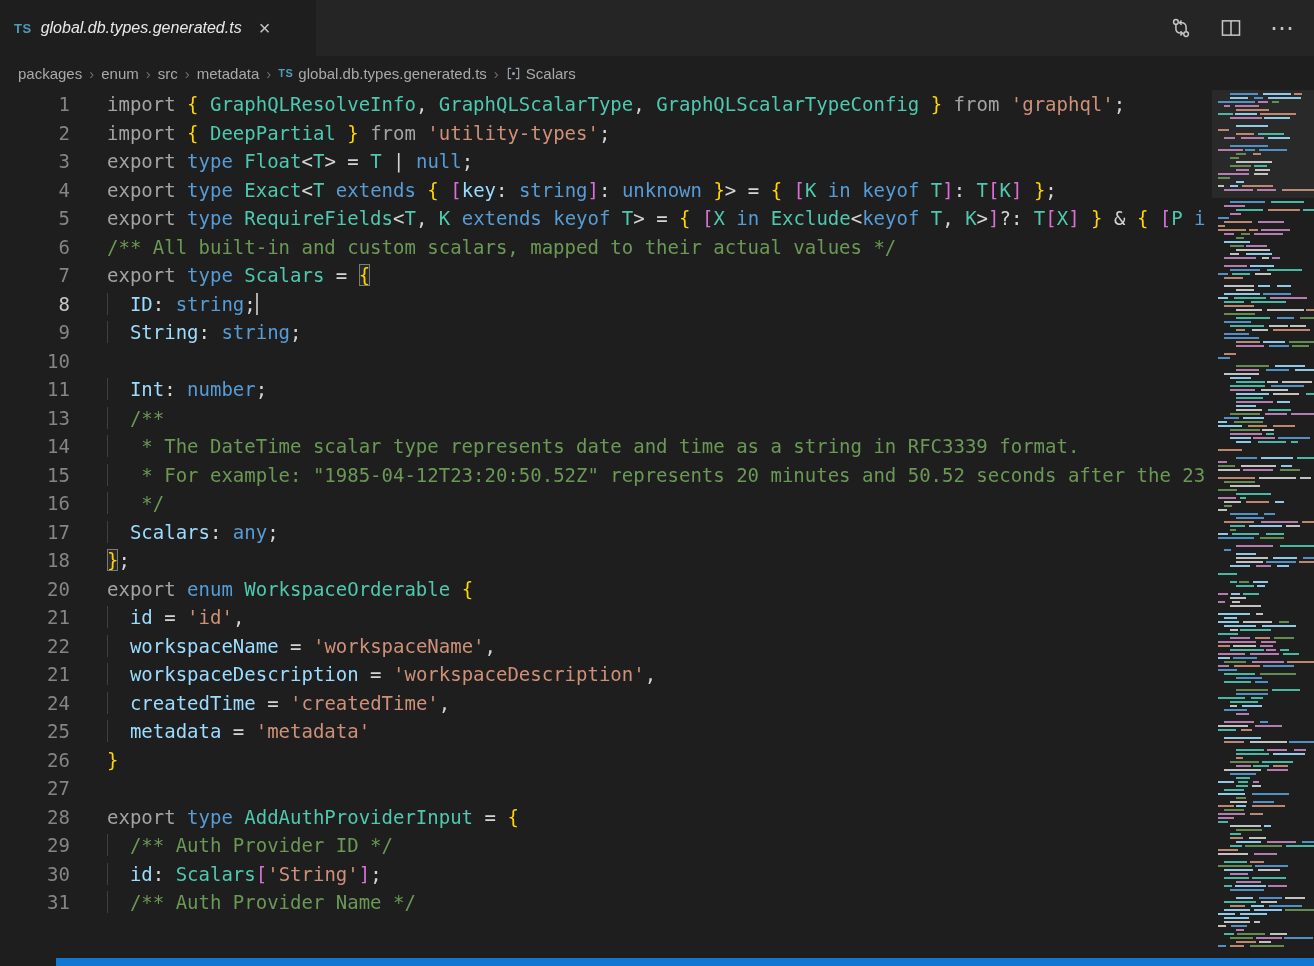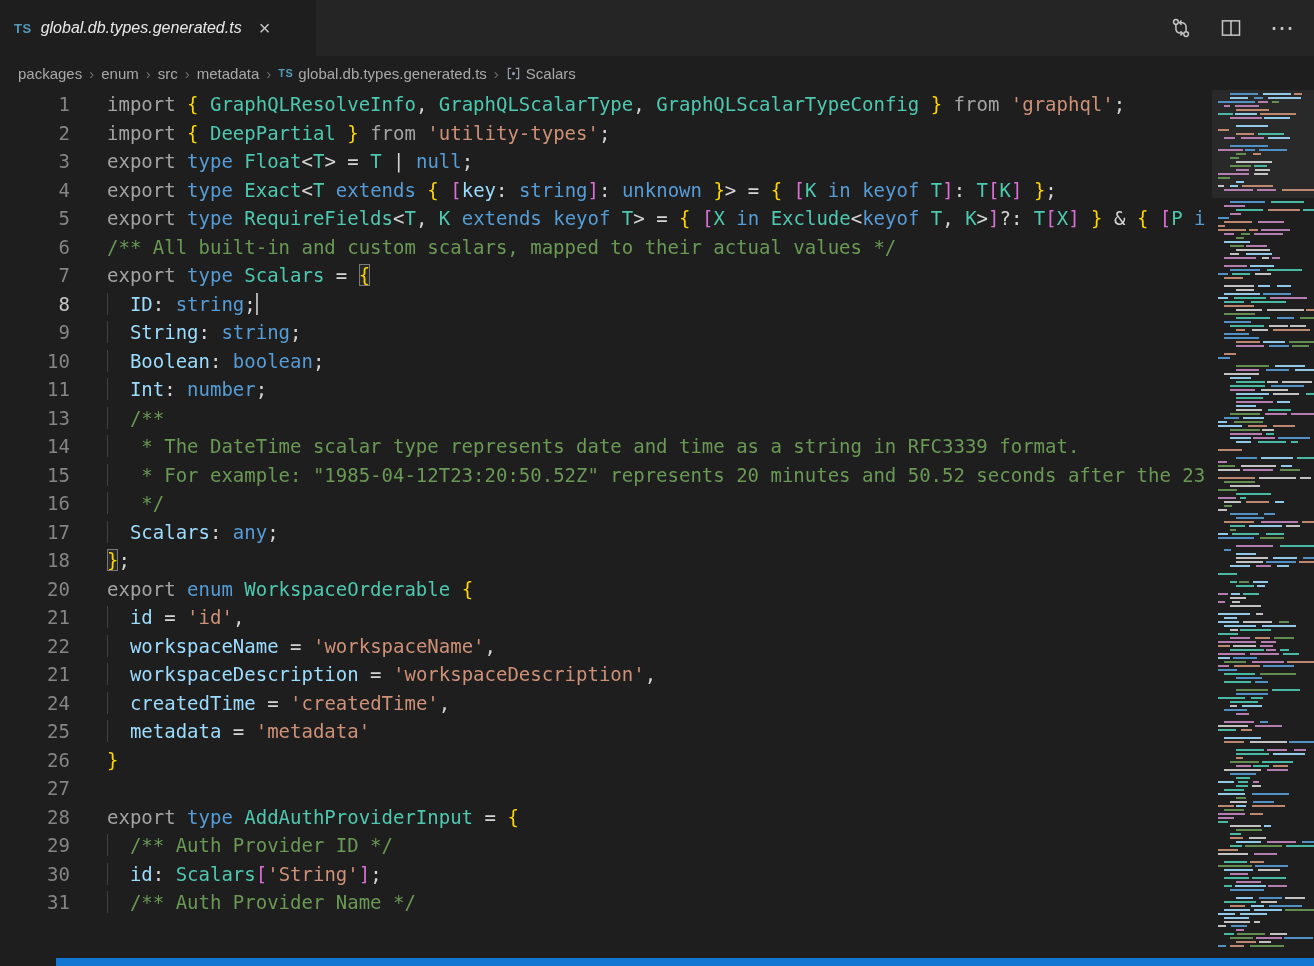--- a/index.html
+++ b/index.html
@@ -145,21 +145,21 @@
   <div class="code" id="code">
       <div class="row"><span class="gutter">1</span><span class="content"><span class="tk kw">import </span><span class="tk b1">{ </span><span class="tk ty">GraphQLResolveInfo</span><span class="tk pn">, </span><span class="tk ty">GraphQLScalarType</span><span class="tk pn">, </span><span class="tk ty">GraphQLScalarTypeConfig </span><span class="tk b1">} </span><span class="tk kw">from </span><span class="tk sr">'graphql'</span><span class="tk pn">;</span></span></div>
       <div class="row"><span class="gutter">2</span><span class="content"><span class="tk kw">import </span><span class="tk b1">{ </span><span class="tk ty">DeepPartial </span><span class="tk b1">} </span><span class="tk kw">from </span><span class="tk sr">'utility-types'</span><span class="tk pn">;</span></span></div>
       <div class="row"><span class="gutter">3</span><span class="content"><span class="tk kw">export </span><span class="tk st">type </span><span class="tk ty">Float</span><span class="tk pn">&lt;</span><span class="tk ty">T</span><span class="tk pn">&gt; = </span><span class="tk ty">T </span><span class="tk pn">| </span><span class="tk st">null</span><span class="tk pn">;</span></span></div>
       <div class="row"><span class="gutter">4</span><span class="content"><span class="tk kw">export </span><span class="tk st">type </span><span class="tk ty">Exact</span><span class="tk pn">&lt;</span><span class="tk ty">T </span><span class="tk st">extends </span><span class="tk b1">{ </span><span class="tk b2">[</span><span class="tk va">key</span><span class="tk pn">: </span><span class="tk st">string</span><span class="tk b2">]</span><span class="tk pn">: </span><span class="tk st">unknown </span><span class="tk b1">}</span><span class="tk pn">&gt; = </span><span class="tk b1">{ </span><span class="tk b2">[</span><span class="tk ty">K </span><span class="tk st">in keyof </span><span class="tk ty">T</span><span class="tk b2">]</span><span class="tk pn">: </span><span class="tk ty">T</span><span class="tk b2">[</span><span class="tk ty">K</span><span class="tk b2">]</span><span class="tk pn"> </span><span class="tk b1">}</span><span class="tk pn">;</span></span></div>
       <div class="row"><span class="gutter">5</span><span class="content"><span class="tk kw">export </span><span class="tk st">type </span><span class="tk ty">RequireFields</span><span class="tk pn">&lt;</span><span class="tk ty">T</span><span class="tk pn">, </span><span class="tk ty">K </span><span class="tk st">extends keyof </span><span class="tk ty">T</span><span class="tk pn">&gt; = </span><span class="tk b1">{ </span><span class="tk b2">[</span><span class="tk ty">X </span><span class="tk st">in </span><span class="tk ty">Exclude</span><span class="tk pn">&lt;</span><span class="tk st">keyof </span><span class="tk ty">T</span><span class="tk pn">, </span><span class="tk ty">K</span><span class="tk pn">&gt;</span><span class="tk b2">]</span><span class="tk pn">?: </span><span class="tk ty">T</span><span class="tk b2">[</span><span class="tk ty">X</span><span class="tk b2">]</span><span class="tk pn"> </span><span class="tk b1">} </span><span class="tk pn">&amp; </span><span class="tk b1">{ </span><span class="tk b2">[</span><span class="tk ty">P </span><span class="tk st">i</span></span></div>
       <div class="row"><span class="gutter">6</span><span class="content"><span class="tk cm">/** All built-in and custom scalars, mapped to their actual values */</span></span></div>
       <div class="row"><span class="gutter">7</span><span class="content"><span class="tk kw">export </span><span class="tk st">type </span><span class="tk ty">Scalars </span><span class="tk pn">= </span><span class="tk b1 match">{</span></span></div>
       <div class="row"><span class="gutter active">8</span><span class="content"><span class="tk ig">  </span><span class="tk va">ID</span><span class="tk pn">: </span><span class="tk st">string</span><span class="tk pn">;</span><span class="cursor"></span></span></div>
       <div class="row"><span class="gutter">9</span><span class="content"><span class="tk ig">  </span><span class="tk va">String</span><span class="tk pn">: </span><span class="tk st">string</span><span class="tk pn">;</span></span></div>
-      <div class="row"><span class="gutter">10</span><span class="content"><span class="tk ig">  </span><span class="tk va">Boolean</span><span class="tk pn">: </span><span class="tk st">boolean</span><span class="tk pn">;</span></span></div>
+      <div class="row"><span class="gutter">10</span></div>
       <div class="row"><span class="gutter">11</span><span class="content"><span class="tk ig">  </span><span class="tk va">Int</span><span class="tk pn">: </span><span class="tk st">number</span><span class="tk pn">;</span></span></div>
       <div class="row"><span class="gutter">13</span><span class="content"><span class="tk ig">  </span><span class="tk cm">/**</span></span></div>
       <div class="row"><span class="gutter">14</span><span class="content"><span class="tk ig">  </span><span class="tk cm"> * The DateTime scalar type represents date and time as a string in RFC3339 format.</span></span></div>
       <div class="row"><span class="gutter">15</span><span class="content"><span class="tk ig">  </span><span class="tk cm"> * For example: "1985-04-12T23:20:50.52Z" represents 20 minutes and 50.52 seconds after the 23</span></span></div>
       <div class="row"><span class="gutter">16</span><span class="content"><span class="tk ig">  </span><span class="tk cm"> */</span></span></div>
       <div class="row"><span class="gutter">17</span><span class="content"><span class="tk ig">  </span><span class="tk va">Scalars</span><span class="tk pn">: </span><span class="tk st">any</span><span class="tk pn">;</span></span></div>
       <div class="row"><span class="gutter">18</span><span class="content"><span class="tk b1 match">}</span><span class="tk pn">;</span></span></div>
       <div class="row"><span class="gutter">20</span><span class="content"><span class="tk kw">export </span><span class="tk st">enum </span><span class="tk ty">WorkspaceOrderable </span><span class="tk b1">{</span></span></div>
       <div class="row"><span class="gutter">21</span><span class="content"><span class="tk ig">  </span><span class="tk va">id </span><span class="tk pn">= </span><span class="tk sr">'id'</span><span class="tk pn">,</span></span></div>
       <div class="row"><span class="gutter">22</span><span class="content"><span class="tk ig">  </span><span class="tk va">workspaceName </span><span class="tk pn">= </span><span class="tk sr">'workspaceName'</span><span class="tk pn">,</span></span></div>

